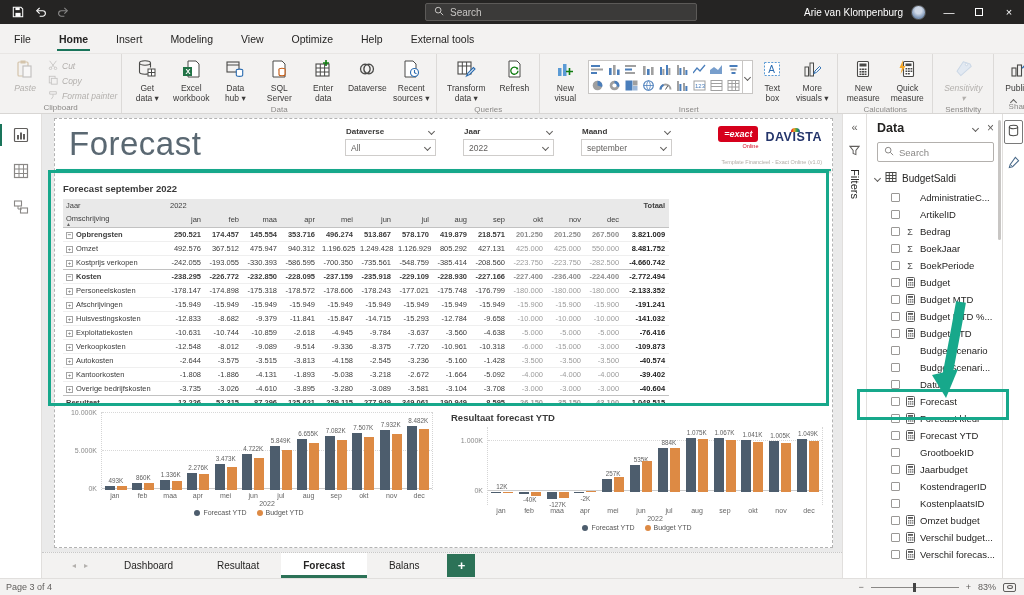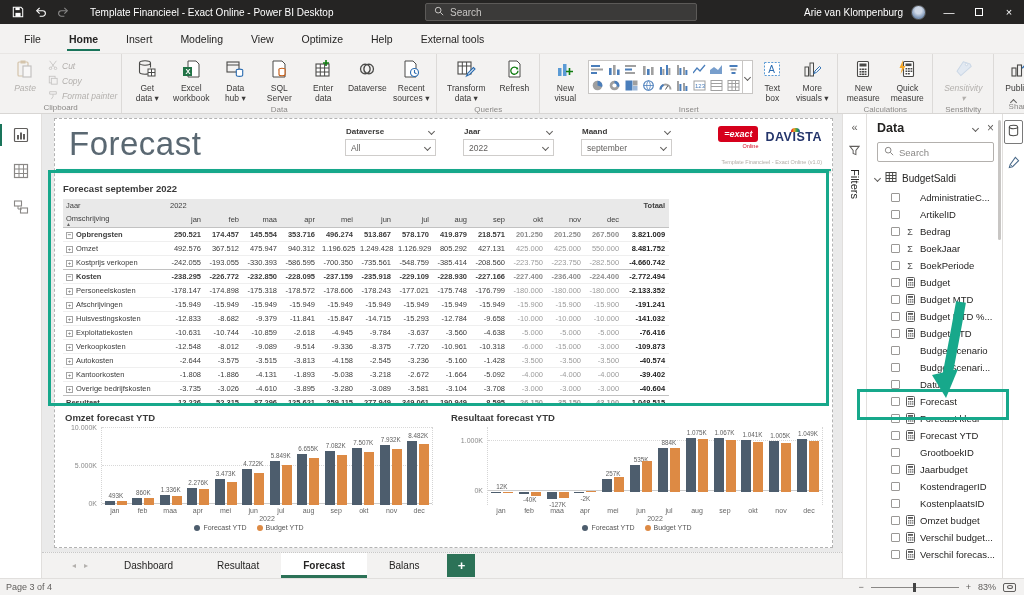--- a/index.html
+++ b/index.html
@@ -13,21 +13,21 @@
   .tb-title { margin-left:10px; font-size:10px; color:#fff; white-space:nowrap; }
   .tb-search { position:absolute; left:425px; top:3px; width:272px; height:18px; background:#3b3a39; border:1px solid #5c5a58; border-radius:2px; display:flex; align-items:center; gap:6px; padding:0 8px; color:#c8c6c4; font-size:10px; }
   .tb-right { margin-left:auto; display:flex; align-items:center; gap:8px; }
   .tb-user { font-size:10px; }
   .avatar { width:15px; height:15px; border-radius:50%; background:radial-gradient(circle at 50% 35%, #cfd8e6 0 30%, #7a93b5 70%); border:1px solid #555; }
   .winbtns { display:flex; }
   .winbtn { width:30px; height:24px; display:flex; align-items:center; justify-content:center; color:#fff; font-size:11px; }
   .winbtn .maxbox { width:8px; height:8px; border:1px solid #fff; }
 
   
-  .menubar { height:30px; background:#f3f2f1; display:flex; align-items:stretch; padding-left:10px; border-bottom:1px solid #e8e6e4; }
+  .menubar { height:30px; background:#f3f2f1; display:flex; align-items:stretch; padding-left:0; border-bottom:1px solid #e8e6e4; }
   .menu-item { padding:0 14px; display:flex; align-items:center; font-size:10.5px; color:#252423; position:relative; cursor:default; }
   .menu-item.active { font-weight:bold; }
   .menu-item.active::after { content:""; position:absolute; left:12px; right:12px; bottom:2px; height:2px; background:#19745a; }
 
   
   .ribbon { height:60px; background:#f3f2f1; display:flex; align-items:stretch; border-bottom:1px solid #d8d6d4; position:relative; }
   .rgroup { display:flex; flex-direction:column; border-right:1px solid #dcdad8; padding:3px 4px 0 4px; }
   .rbody { display:flex; align-items:flex-start; gap:2px; flex:1; }
   .rlabel { text-align:center; font-size:8px; color:#8a8886; padding:1px 0 2px 0; }
   .rbig { width:42px; display:flex; flex-direction:column; align-items:center; gap:1px; padding-top:2px; border-radius:2px; }
@@ -168,21 +168,20 @@
             <path d="M6 2.2 2.6 5.5 6 8.8" fill="none" stroke="#fff" stroke-width="1.3"></path>
           </svg>
         </span>
       <span style="opacity:.45">
           <svg width="13" height="12" viewBox="0 0 14 14">
             <path d="M10.5 5.5h-6a3.2 3.2 0 0 0 0 6.4H8" fill="none" stroke="#fff" stroke-width="1.3"></path>
             <path d="M8 2.2 11.4 5.5 8 8.8" fill="none" stroke="#fff" stroke-width="1.3"></path>
           </svg>
         </span>
     </div>
-    <span class="tb-title">Template Financieel - Exact Online - Power BI Desktop</span>
     <div class="tb-search">
       <span><svg width="10" height="10" viewBox="0 0 12 12">
             <circle cx="5" cy="5" r="3.4" fill="none" stroke="#c8c6c4" stroke-width="1.2"></circle>
             <path d="M7.6 7.6 11 11" stroke="#c8c6c4" stroke-width="1.2"></path>
           </svg></span>
       <span>Search</span>
     </div>
     <div class="tb-right">
       <span class="tb-user">Arie van Klompenburg</span>
       <span class="avatar"></span>
@@ -892,21 +891,20 @@
                     <td class="num future">-35.150</td>
                     <td class="num future">43.100</td>
                     <td class="num totalc">1.048.515</td>
                   </tr>
                 </tbody>
               </table>
           </div>
 
           <div class="charts">
             <div class="chart chart1" id="chart1">
-                <div class="chart-title">Omzet forecast YTD</div>
                 <div class="plot-outer">
                   <div class="plot">
                     <div class="grid" style="top: 0px;"></div>
                     <span class="ytick" style="top: 0px;">10.000K</span>
                     <div class="grid" style="top: 38px;"></div>
                     <span class="ytick" style="top: 38px;">5.000K</span>
                     <div class="grid zero" style="top: 76px;"></div>
                     <span class="ytick" style="top: 76px;">0K</span>
                     <div class="groups">
                       <div class="bgroup">

